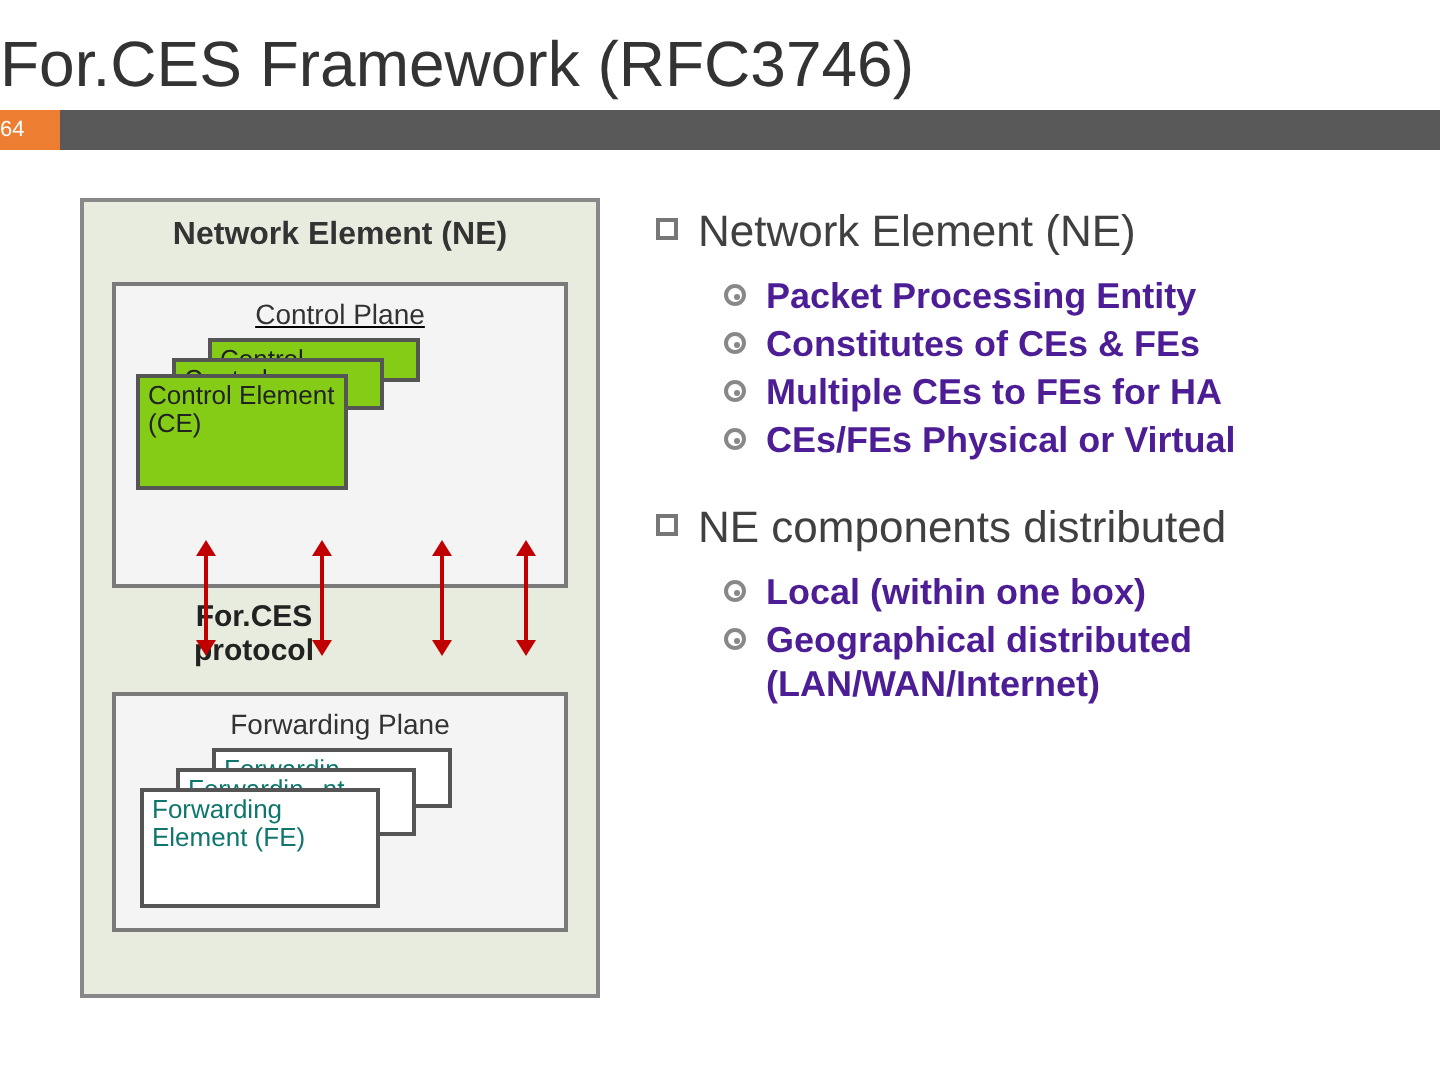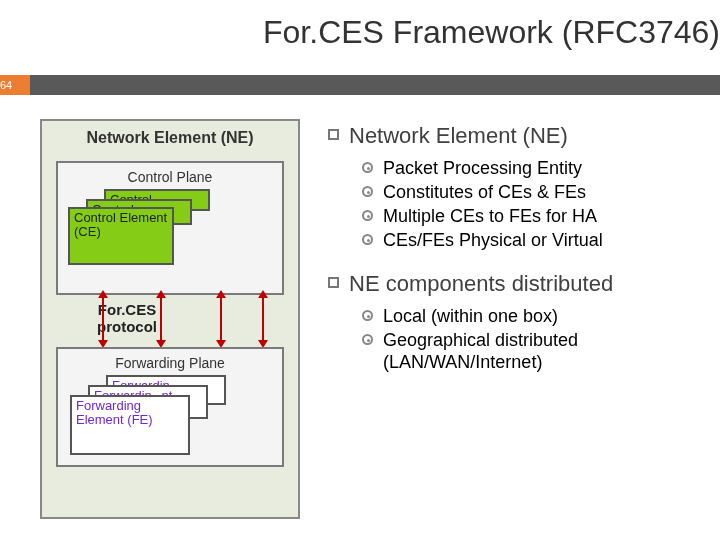--- a/index.html
+++ b/index.html
@@ -1,65 +1,65 @@
 <!DOCTYPE html>
 <html><head>
 <meta charset="utf-8">
 <style>
   * { box-sizing: border-box; margin: 0; padding: 0; }
   body { width: 720px; height: 540px; background: #fff; font-family: Arial, sans-serif; overflow: hidden; position: relative; }
-  .title { font-size: 32px; color: #333; text-align: right; padding: 14px 0 24px; font-weight: normal; }
+  .title { font-size: 32px; color: #333; text-align: left; padding: 14px 0 4px; font-weight: normal; }
   .accent-bar { height: 20px; background: #595959; width: 100%; position: relative; }
   .accent-tag { position: absolute; left: 0; top: 0; height: 20px; width: 30px; background: #ed7d31; color: #fff; font-size: 11px; text-align: left; line-height: 20px; }
   .content { position: relative; padding: 20px 10px 10px 10px; height: 470px; }
   .diagram { position: absolute; left: 40px; top: 24px; width: 260px; height: 400px; border: 2px solid #888; background: #e8ecdf; }
   .ne-title { text-align: center; font-size: 16px; font-weight: bold; color: #333; padding: 8px 0 14px; }
   .plane { position: relative; margin: 0 14px 6px; border: 2px solid #7a7a7a; background: #f4f4f4; padding: 6px 6px 8px; }
   .plane-label { font-size: 14px; color: #333; text-align: center; padding-bottom: 4px; }
   .stack { position: relative; height: 78px; margin-left: 4px; width: 150px; }
   .card { position: absolute; border: 2px solid #555; background: #84cc16; width: 106px; padding: 2px 4px; font-size: 13px; line-height: 14px; color: #222; }
   .card.c1 { left: 36px; top: 0; height: 22px; }
   .card.c2 { left: 18px; top: 10px; height: 26px; }
   .card.c3 { left: 0; top: 18px; height: 58px; }
   .fstack { position: relative; height: 84px; margin-left: 6px; width: 160px; }
-  .fcard { position: absolute; border: 2px solid #555; background: #fff; width: 120px; padding: 2px 4px; font-size: 13px; line-height: 14px; color: #6d28d9; }
+  .fcard { position: absolute; border: 2px solid #555; background: #fff; width: 120px; padding: 2px 4px; font-size: 13px; line-height: 14px; color: #0f766e; }
   .fcard.f1 { left: 36px; top: 0; height: 30px; }
   .fcard.f2 { left: 18px; top: 10px; height: 34px; }
   .fcard.f3 { left: 0; top: 20px; height: 60px; }
   .protocol { text-align: center; font-weight: bold; font-size: 15px; color: #222; margin: 6px 0 4px 30px; width: 110px; line-height: 17px; }
   .arrows { position: absolute; left: 50px; top: 175px; width: 180px; height: 60px; pointer-events: none; }
   .arrow { position: absolute; width: 2px; height: 46px; background: #c00000; }
   .arrow::before, .arrow::after { content: ''; position: absolute; left: -4px; width: 0; height: 0; border-left: 5px solid transparent; border-right: 5px solid transparent; }
   .arrow::before { top: -6px; border-bottom: 8px solid #c00000; }
   .arrow::after { bottom: -6px; border-top: 8px solid #c00000; }
   .a1 { left: 10px; } .a2 { left: 68px; } .a3 { left: 128px; } .a4 { left: 170px; }
   .bullets { position: absolute; left: 328px; top: 28px; width: 370px; font-size: 19px; color: #333; }
   .h1 { display: flex; align-items: flex-start; margin-bottom: 8px; }
   .h1 .mark { width: 11px; height: 11px; border: 2px solid #777; margin: 6px 10px 0 0; flex: none; }
   .h1 .txt { font-size: 22px; color: #404040; }
   .sub { display: flex; align-items: flex-start; margin-left: 34px; margin-bottom: 2px; }
   .sub .mark { width: 11px; height: 11px; border: 2px solid #888; border-radius: 50%; margin: 5px 10px 0 0; flex: none; position: relative; }
   .sub .mark::after { content: ''; position: absolute; left: 3px; top: 3px; width: 3px; height: 3px; background: #888; border-radius: 50%; }
-  .sub .txt { font-size: 18px; color: #000000; line-height: 22px; }
+  .sub .txt { font-size: 18px; color: #4c1d95; line-height: 22px; font-weight: bold; }
   .gap { height: 18px; }
 </style>
 </head>
 <body>
 
 <div class="title">For.CES Framework (RFC3746)</div>
 <div class="accent-bar">
   <div class="accent-tag">64</div>
 </div>
 
 <div class="content">
 
   <div class="diagram">
     <div class="ne-title">Network Element (NE)</div>
 
-    <div class="plane" style="height:134px;">
+    <div class="plane" style="height:153px;text-decoration:underline;">
       <div class="plane-label">Control Plane</div>
       <div class="stack">
         <div class="card c1">Control</div>
         <div class="card c2">Control</div>
         <div class="card c3">Control Element (CE)</div>
       </div>
     </div>
 
     <div class="arrows">
       <div class="arrow a1"></div>

